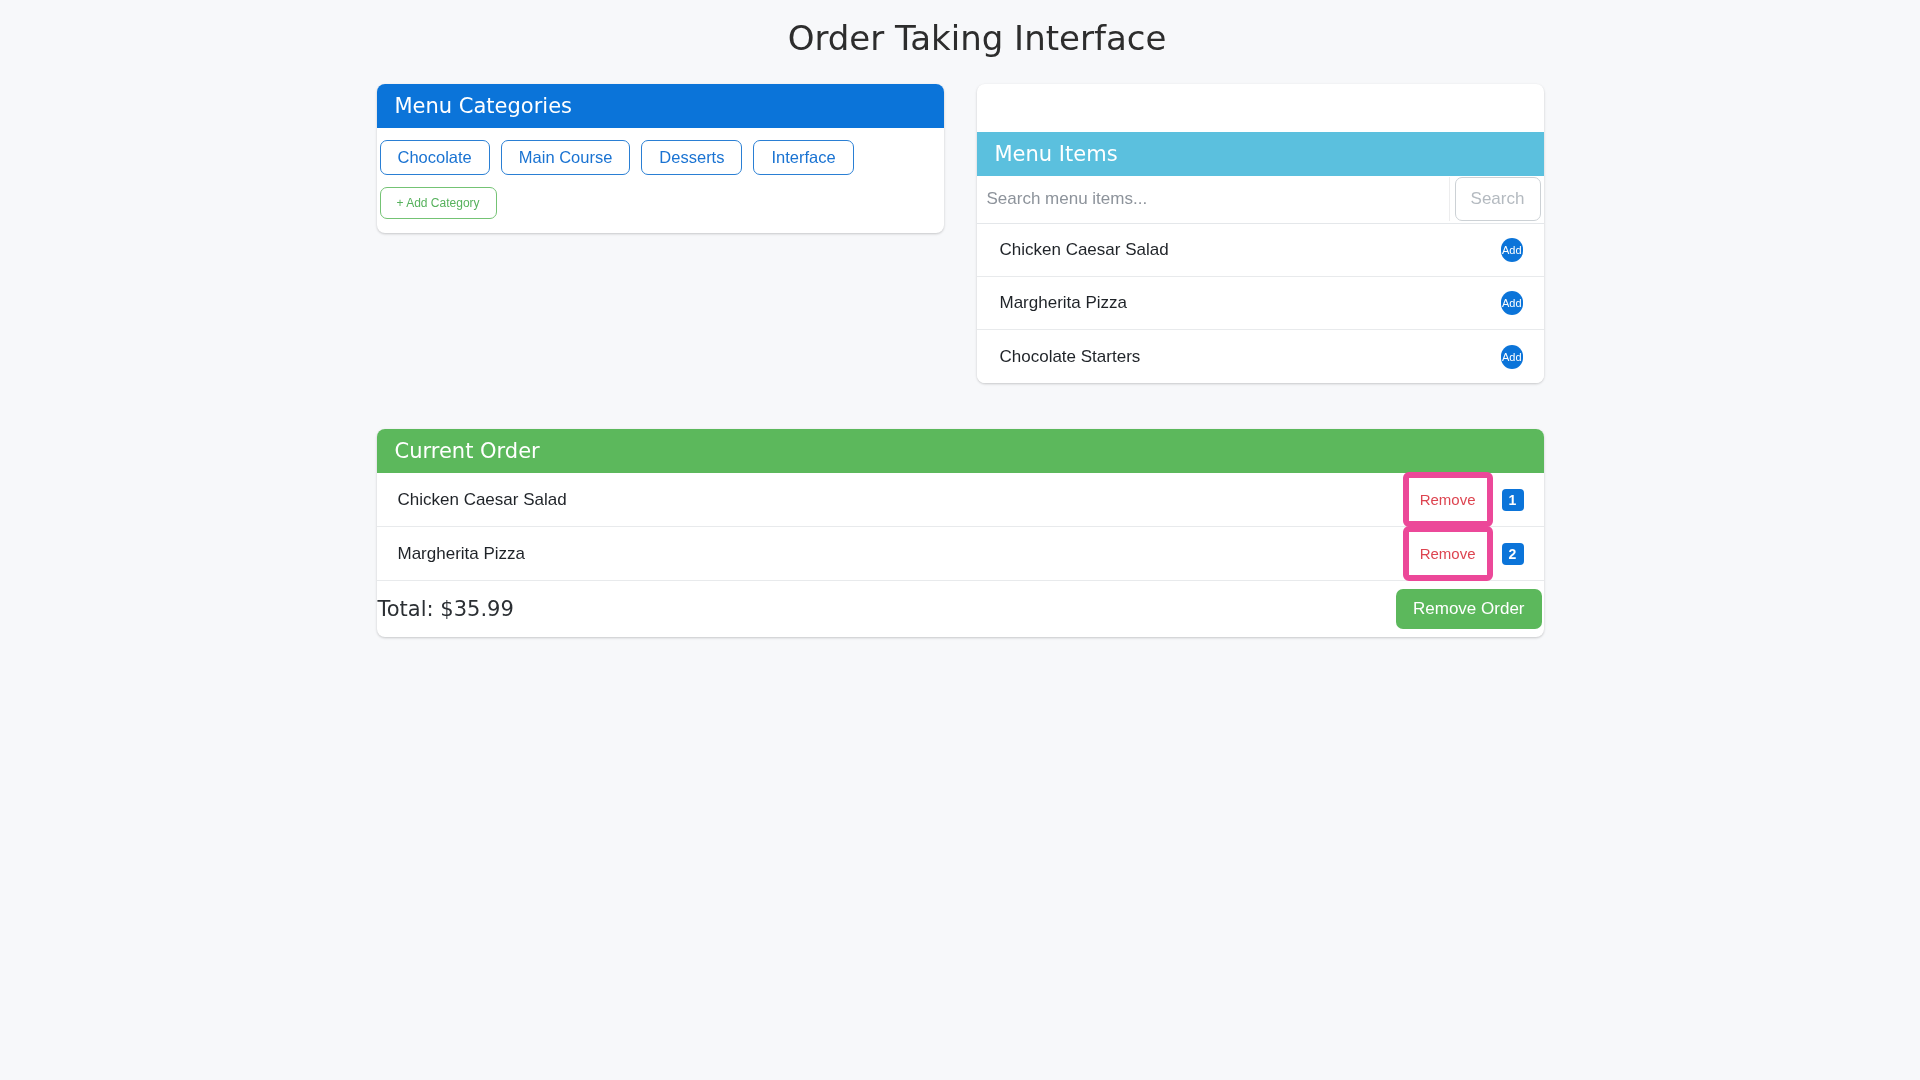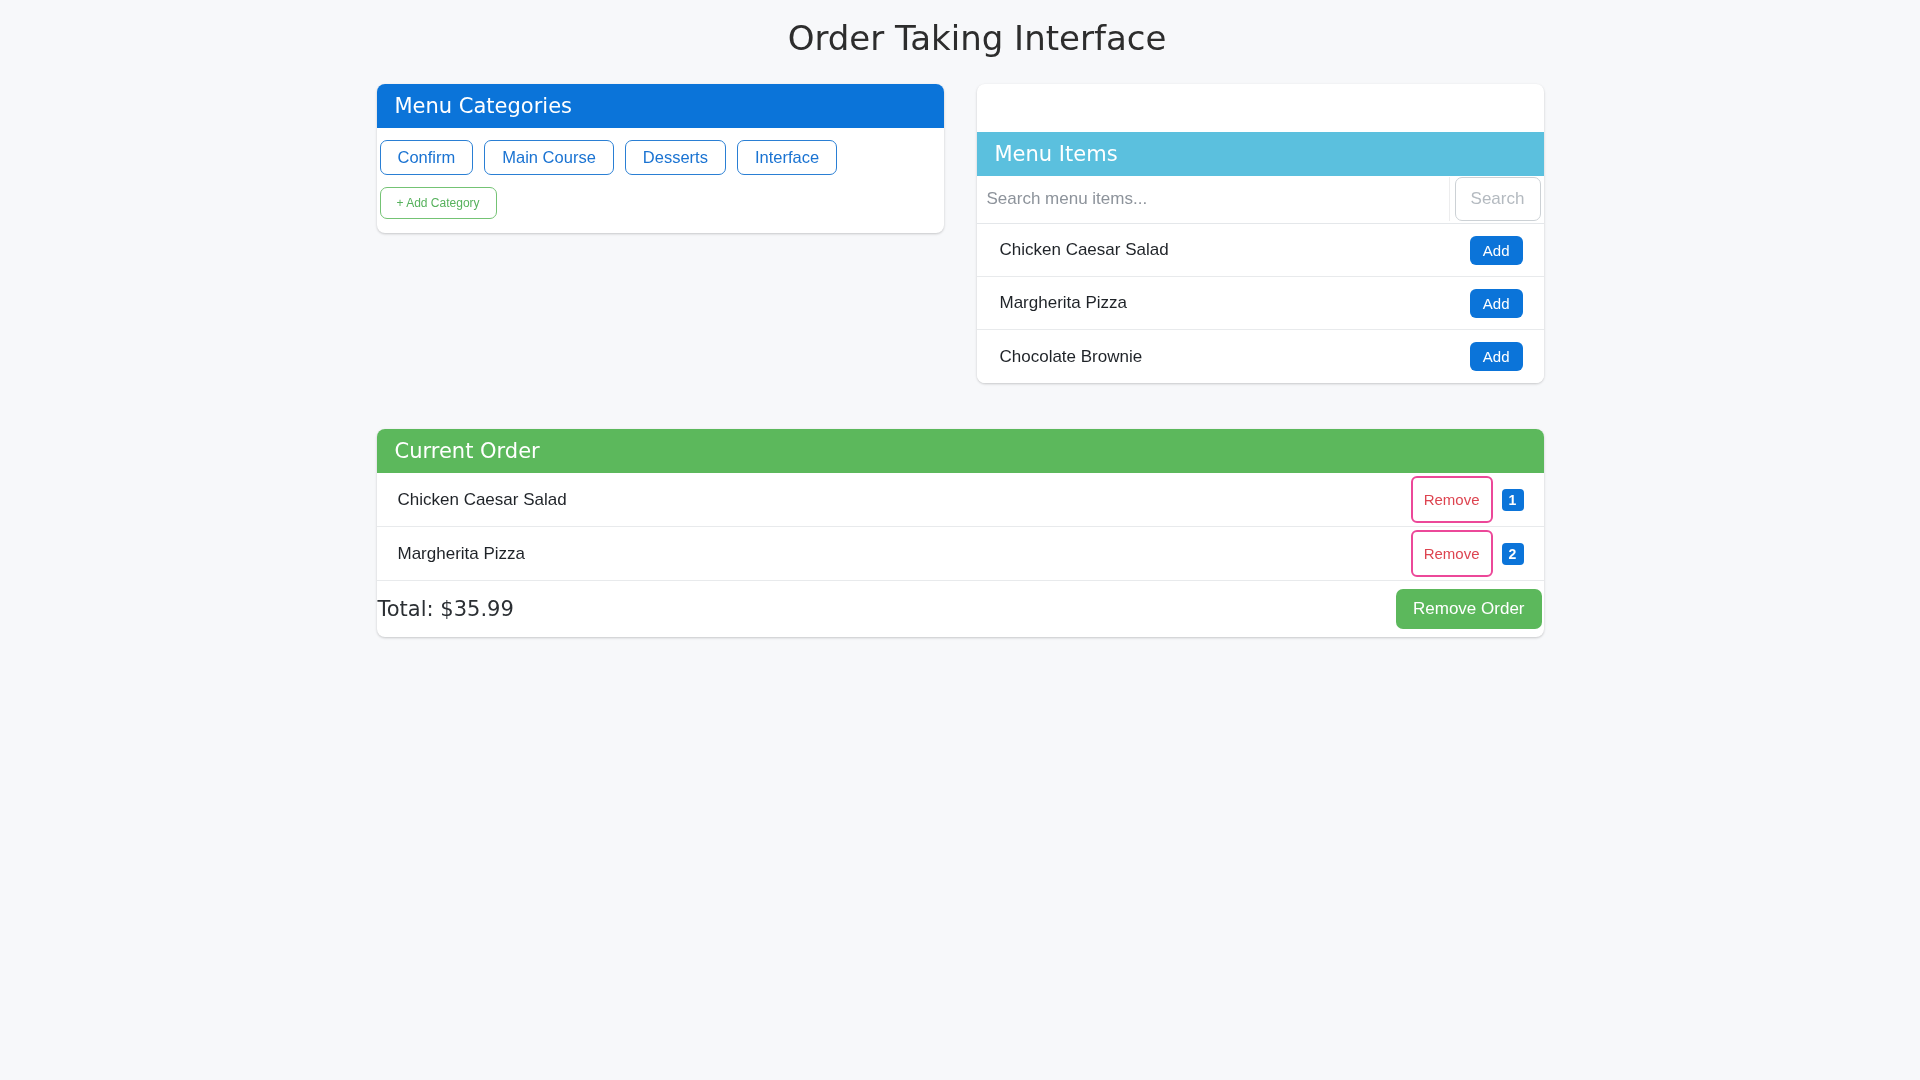--- a/index.html
+++ b/index.html
@@ -98,36 +98,36 @@
     height:53px;
     padding:0 21px 0 23px;
     border-bottom:1px solid #e8eaec;
     background:#fff;
   }
   .list-row:last-child{border-bottom:none;}
   .item-name{font-size:17px;color:#1f2328;}
   .btn-add{
     background:var(--primary);
     color:#fff;border:none;
-    border-radius:6px;
-    padding:6px 13px;
-    font-size:15px;
+    border-radius:13px;
+    padding:6px 1px;
+    font-size:11px;
   }
 
   
   .order-card{margin-top:46px;width:1167px;}
   .order-row{
     display:flex;align-items:center;justify-content:space-between;
     height:54px;
     padding:0 20px 0 21px;
     border-bottom:1px solid #e8eaec;
   }
   .order-right{display:flex;align-items:center;gap:9px;}
   .btn-remove{
-    border:2px solid #ec4899;
+    border:6px solid #ec4899;
     color:#dd4450;
     border-radius:6px;
     padding:13px 11px;
     font-size:15px;
   }
   .qty-badge{
     background:var(--primary);
     color:#fff;
     width:22px;height:22px;
     border-radius:4px;
@@ -160,21 +160,21 @@
 <div class="container">
 
   <div class="top-row">
 
     <div class="card half-card">
       <div class="card-header header-blue">
         <span>Menu Categories</span>
       </div>
       <div class="categories-body">
         <div class="cat-row">
-          <button class="btn btn-outline-primary">Confirm</button>
+          <button class="btn btn-outline-primary">Chocolate</button>
           <button class="btn btn-outline-primary">Main Course</button>
           <button class="btn btn-outline-primary">Desserts</button>
           <button class="btn btn-outline-primary">Interface</button>
         </div>
         <button class="btn btn-outline-success">+ Add Category</button>
       </div>
     </div>
 
     <div class="card half-card">
       <div class="card-header header-info">
@@ -187,21 +187,21 @@
       <div>
         <div class="list-row">
           <span class="item-name">Chicken Caesar Salad</span>
           <button class="btn btn-add">Add</button>
         </div>
         <div class="list-row">
           <span class="item-name">Margherita Pizza</span>
           <button class="btn btn-add">Add</button>
         </div>
         <div class="list-row">
-          <span class="item-name">Chocolate Brownie</span>
+          <span class="item-name">Chocolate Starters</span>
           <button class="btn btn-add">Add</button>
         </div>
       </div>
     </div>
 
   </div>
 
   <div class="card order-card">
     <div class="card-header header-success">
       <span>Current Order</span>

